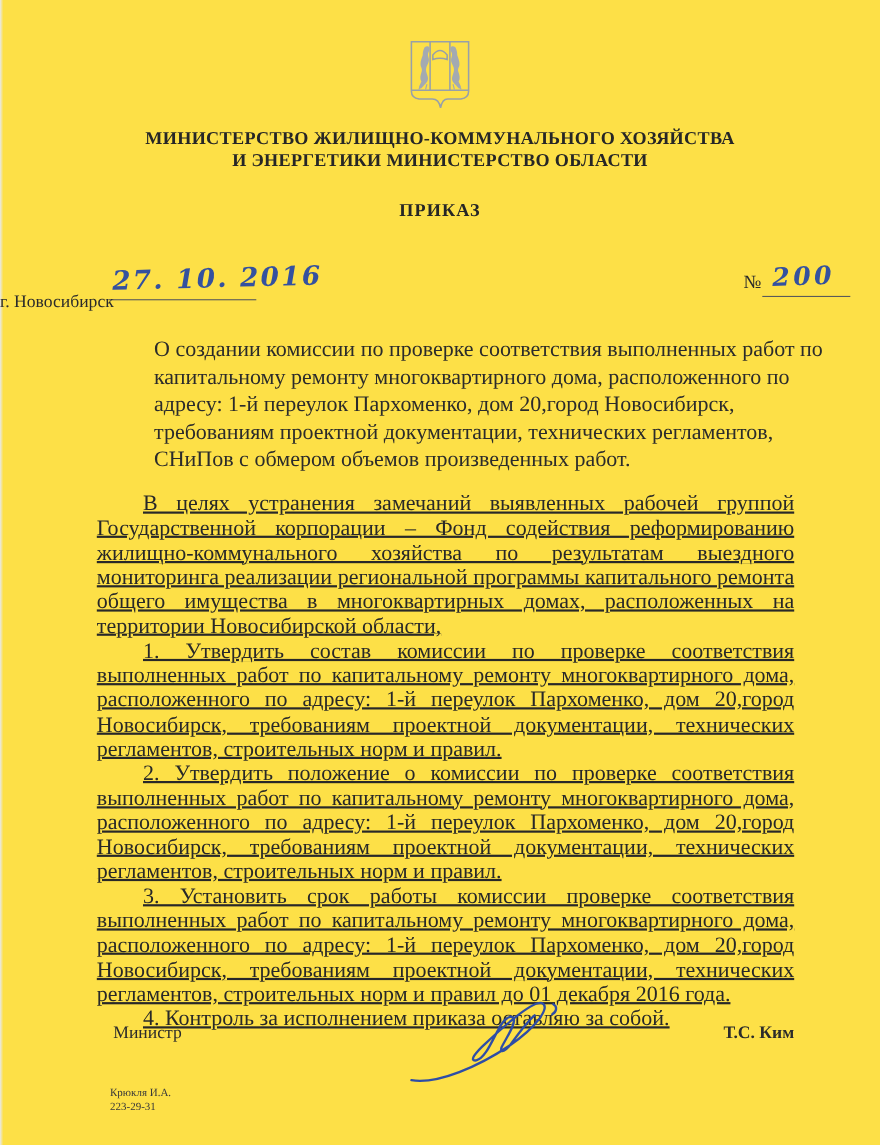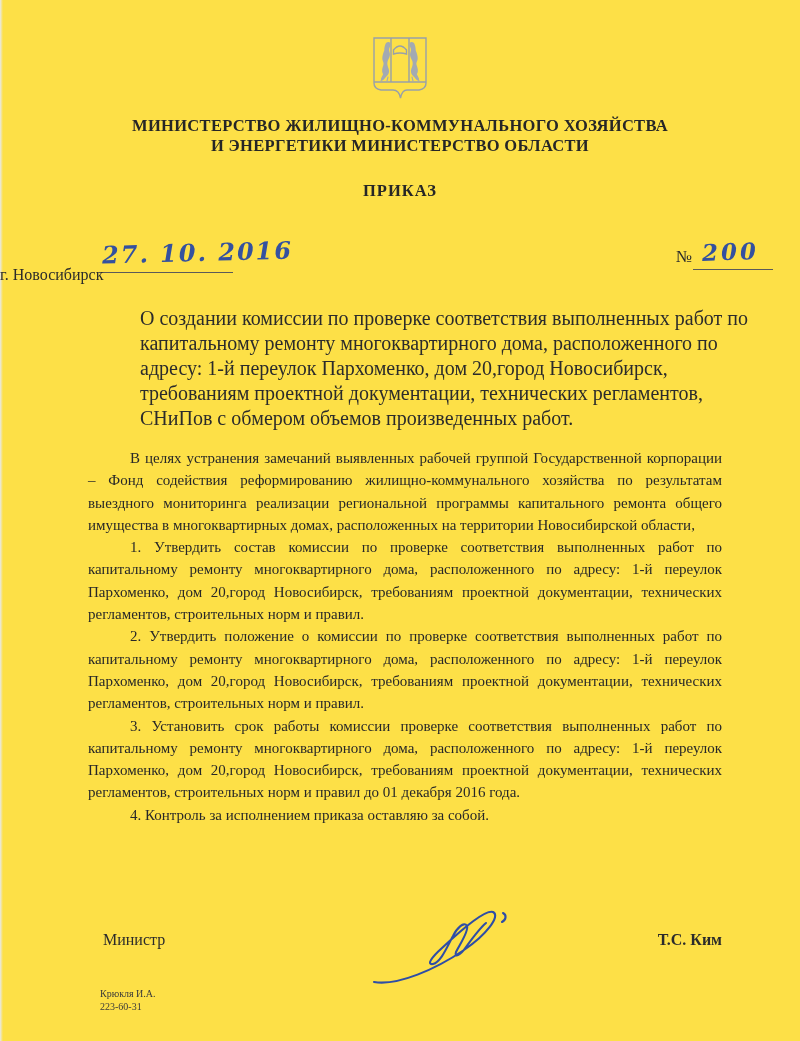--- a/index.html
+++ b/index.html
@@ -43,21 +43,21 @@
   .num-line{position:absolute;left:693px;top:269px;width:80px;height:1px;background:#5a5a5a;}
   .city{position:absolute;left:0;top:266px;width:800px;text-align:left;font-size:16px;color:#2b2b2b;}
   
   .subject{
     position:absolute;left:96px;top:306px;width:612px;
     text-align:left;font-size:20px;line-height:25px;color:#2b2b2b;margin-left:44px;
   }
   
   .doc-body{
     position:absolute;left:88px;top:447px;width:634px;
-    font-size:15px;line-height:22.3px;text-align:justify;color:#282828;
+    font-size:20px;line-height:22.3px;text-align:justify;color:#282828;text-decoration:underline;
   }
   .doc-body p{margin:0;text-indent:42px;}
   .order-word{font-weight:bold;letter-spacing:2.5px;text-indent:0;}
   
   .sign-row{position:absolute;left:88px;top:931px;width:634px;font-size:16px;color:#2b2b2b;}
   .sign-pos{position:absolute;left:15px;top:0;}
   .sign-name{position:absolute;right:0;top:0;font-weight:bold;}
   .signature{position:absolute;left:368px;top:903px;width:148px;height:86px;}
   
   .footer{
@@ -134,15 +134,15 @@
                  C 101 28, 92 41, 88 49
                  C 86 55, 92 53, 98 44
                  C 106 33, 112 25, 118 20"></path>
         <path d="M135 10 C 139 12, 138 17, 134 19"></path>
       </g>
     </svg>
   </div>
 
   <div class="footer">
     <div>Крюкля И.А.</div>
-    <div>223-60-31</div>
+    <div>223-29-31</div>
   </div>
 </div>
 
 </body></html>

